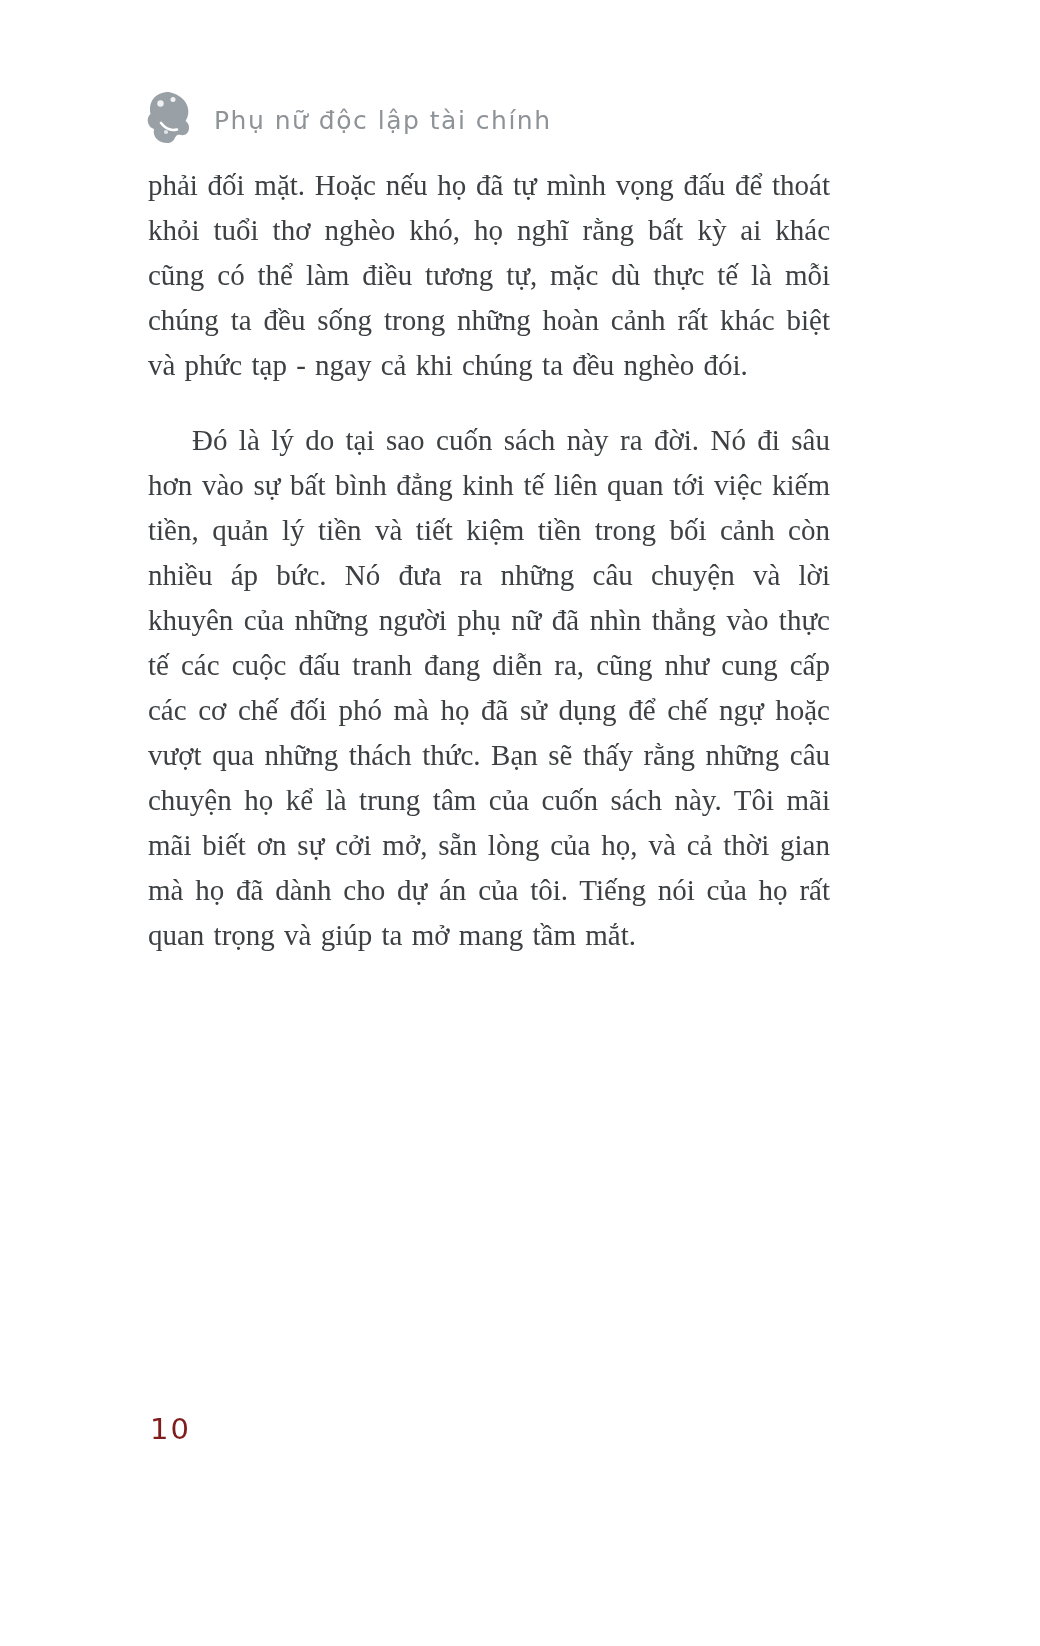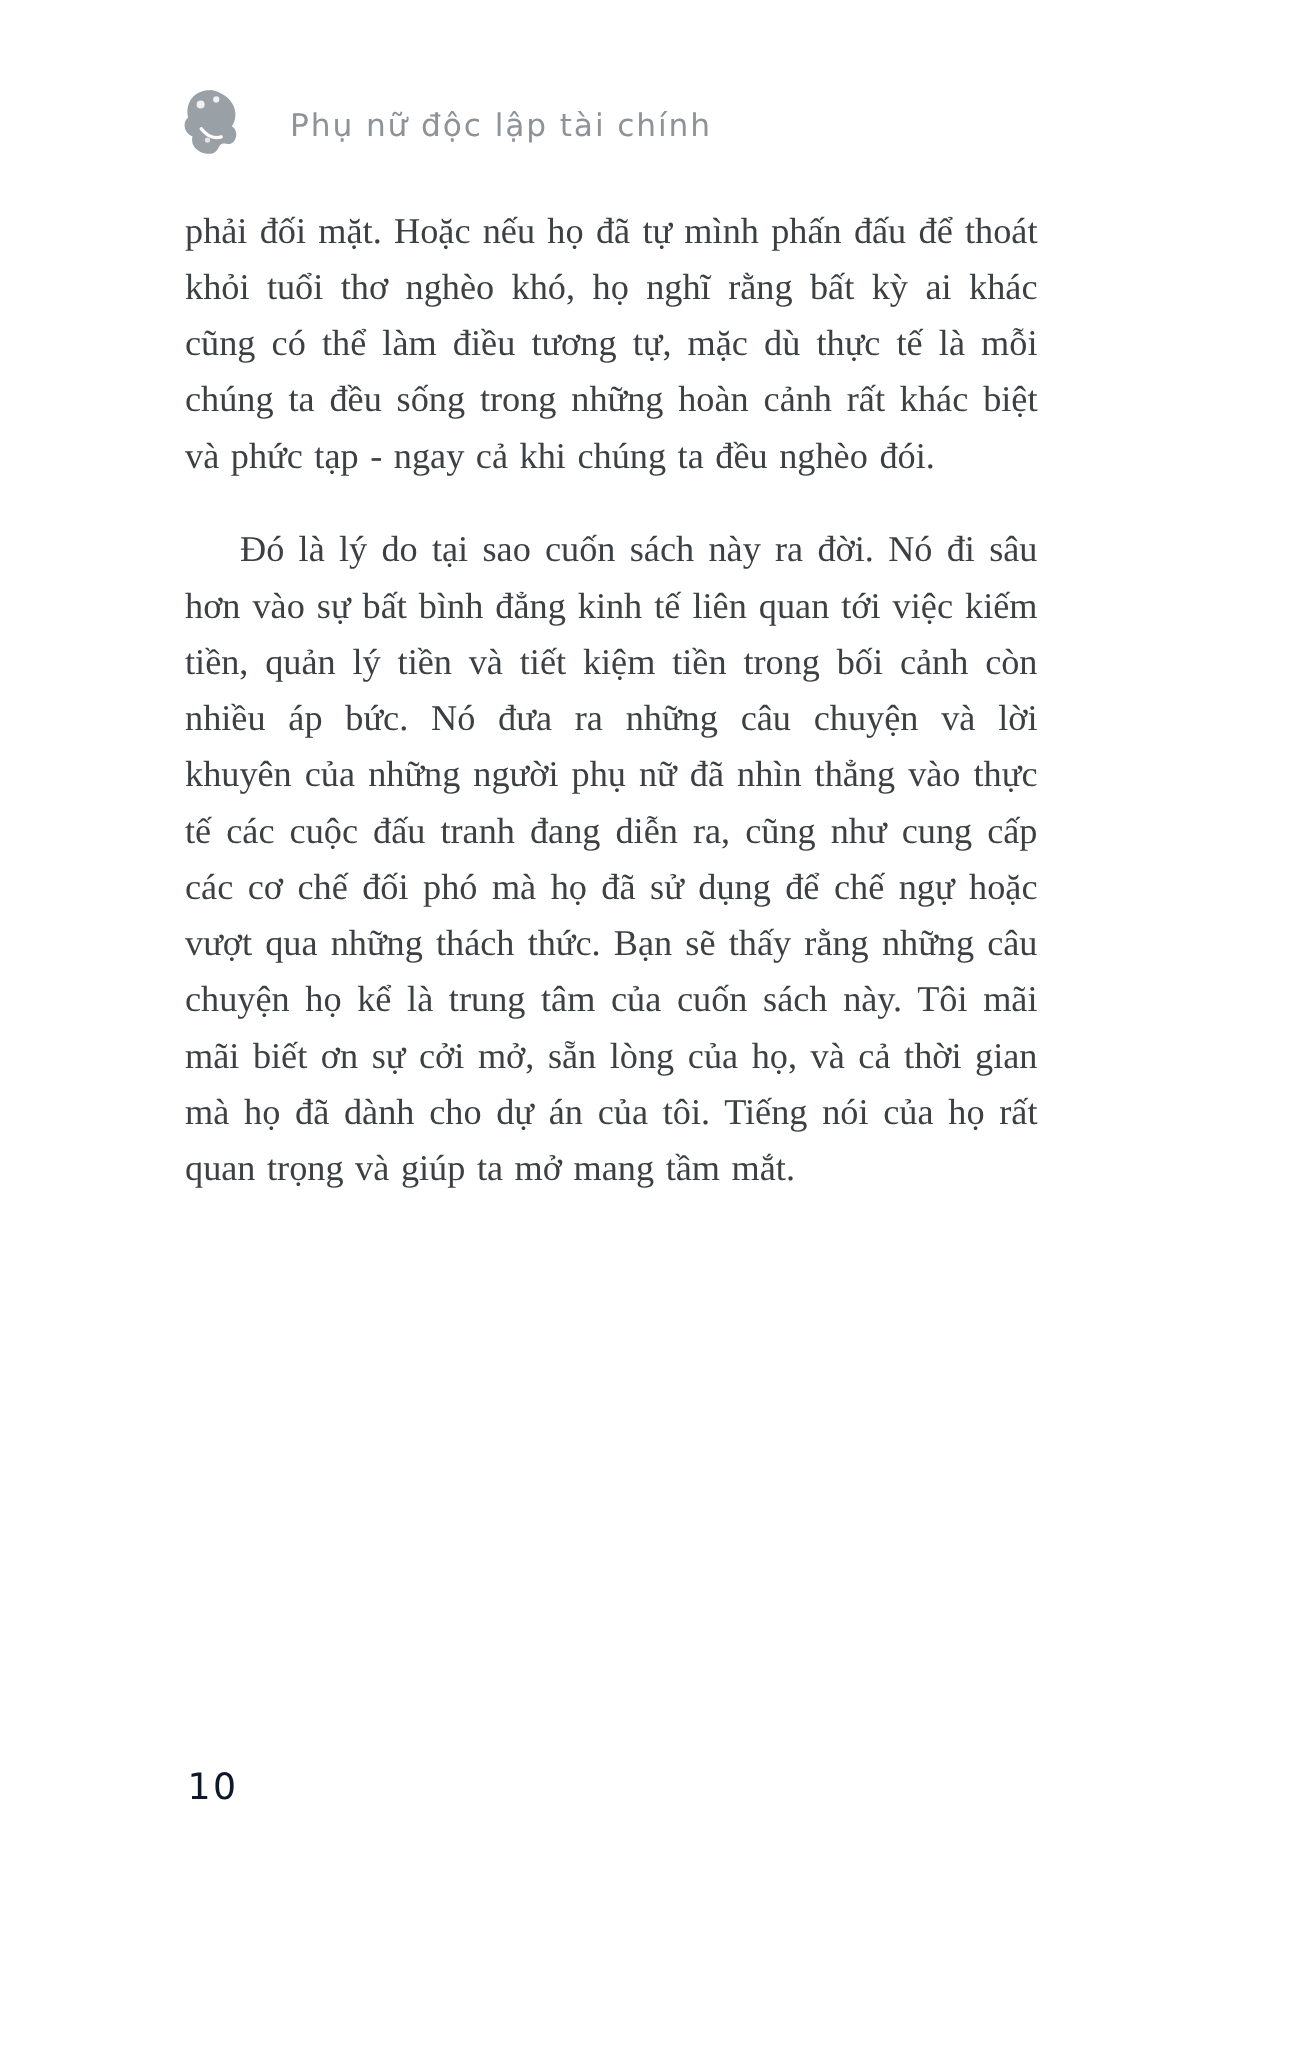--- a/index.html
+++ b/index.html
@@ -10,25 +10,25 @@
   .page {
     position: relative;
     width: 1040px;
     height: 1646px;
     background: #ffffff;
     overflow: hidden;
     font-family: "Liberation Serif", serif;
   }
   .header {
     position: absolute;
-    top: 68px;
+    top: 88px;
     left: 142px;
     display: flex;
     align-items: center;
-    gap: 36px;
+    gap: 18px;
     justify-content: flex-end;
   }
   .logo {
     width: 54px;
     height: 58px;
     flex: 0 0 auto;
   }
   .header-title {
     font-family: "DejaVu Sans", sans-serif;
     font-size: 25px;
@@ -53,40 +53,40 @@
   }
   .content p.indented {
     text-indent: 44px;
   }
   .page-number {
     position: absolute;
     left: 150px;
     top: 1412px;
     font-family: "DejaVu Sans", sans-serif;
     font-size: 29px;
-    color: #0f172a;
+    color: #7f1d1d;
     letter-spacing: 2px;
   }
 </style>
 </head>
 <body>
 
 <div class="page">
 
   <div class="header">
     <svg class="logo" viewBox="0 0 54 58" xmlns="http://www.w3.org/2000/svg" aria-hidden="true">
       <path d="M27 4 C13 4 6 14 8.5 26 C3.5 30 5.5 39 12 41 C10 49 17 55 25 55 C35 55 31 45 39 47 C47 49 50 37 43.5 33 C50 24 46 8 27 4 Z" fill="#9aa1a6"></path>
       <circle cx="18.5" cy="15.5" r="3.2" fill="#ffffff" opacity="0.85"></circle>
       <circle cx="31" cy="11.5" r="2.5" fill="#ffffff" opacity="0.85"></circle>
       <path d="M19 35 q7 9 16 6.5" stroke="#ffffff" stroke-width="2.6" fill="none" stroke-linecap="round"></path>
       <circle cx="24" cy="44" r="2.1" fill="#ffffff" opacity="0.7"></circle>
     </svg>
     <span class="header-title">Phụ nữ độc lập tài chính</span>
   </div>
 
   <div class="content">
-    <p>phải đối mặt. Hoặc nếu họ đã tự mình phấn đấu để thoát khỏi tuổi thơ nghèo khó, họ nghĩ rằng bất kỳ ai khác cũng có thể làm điều tương tự, mặc dù thực tế là mỗi chúng ta đều sống trong những hoàn cảnh rất khác biệt và phức tạp - ngay cả khi chúng ta đều nghèo đói.</p>
+    <p>phải đối mặt. Hoặc nếu họ đã tự mình vọng đấu để thoát khỏi tuổi thơ nghèo khó, họ nghĩ rằng bất kỳ ai khác cũng có thể làm điều tương tự, mặc dù thực tế là mỗi chúng ta đều sống trong những hoàn cảnh rất khác biệt và phức tạp - ngay cả khi chúng ta đều nghèo đói.</p>
     <p class="indented">Đó là lý do tại sao cuốn sách này ra đời. Nó đi sâu hơn vào sự bất bình đẳng kinh tế liên quan tới việc kiếm tiền, quản lý tiền và tiết kiệm tiền trong bối cảnh còn nhiều áp bức. Nó đưa ra những câu chuyện và lời khuyên của những người phụ nữ đã nhìn thẳng vào thực tế các cuộc đấu tranh đang diễn ra, cũng như cung cấp các cơ chế đối phó mà họ đã sử dụng để chế ngự hoặc vượt qua những thách thức. Bạn sẽ thấy rằng những câu chuyện họ kể là trung tâm của cuốn sách này. Tôi mãi mãi biết ơn sự cởi mở, sẵn lòng của họ, và cả thời gian mà họ đã dành cho dự án của tôi. Tiếng nói của họ rất quan trọng và giúp ta mở mang tầm mắt.</p>
   </div>
 
   <div class="page-number">10</div>
 
 </div>
 
 </body></html>

